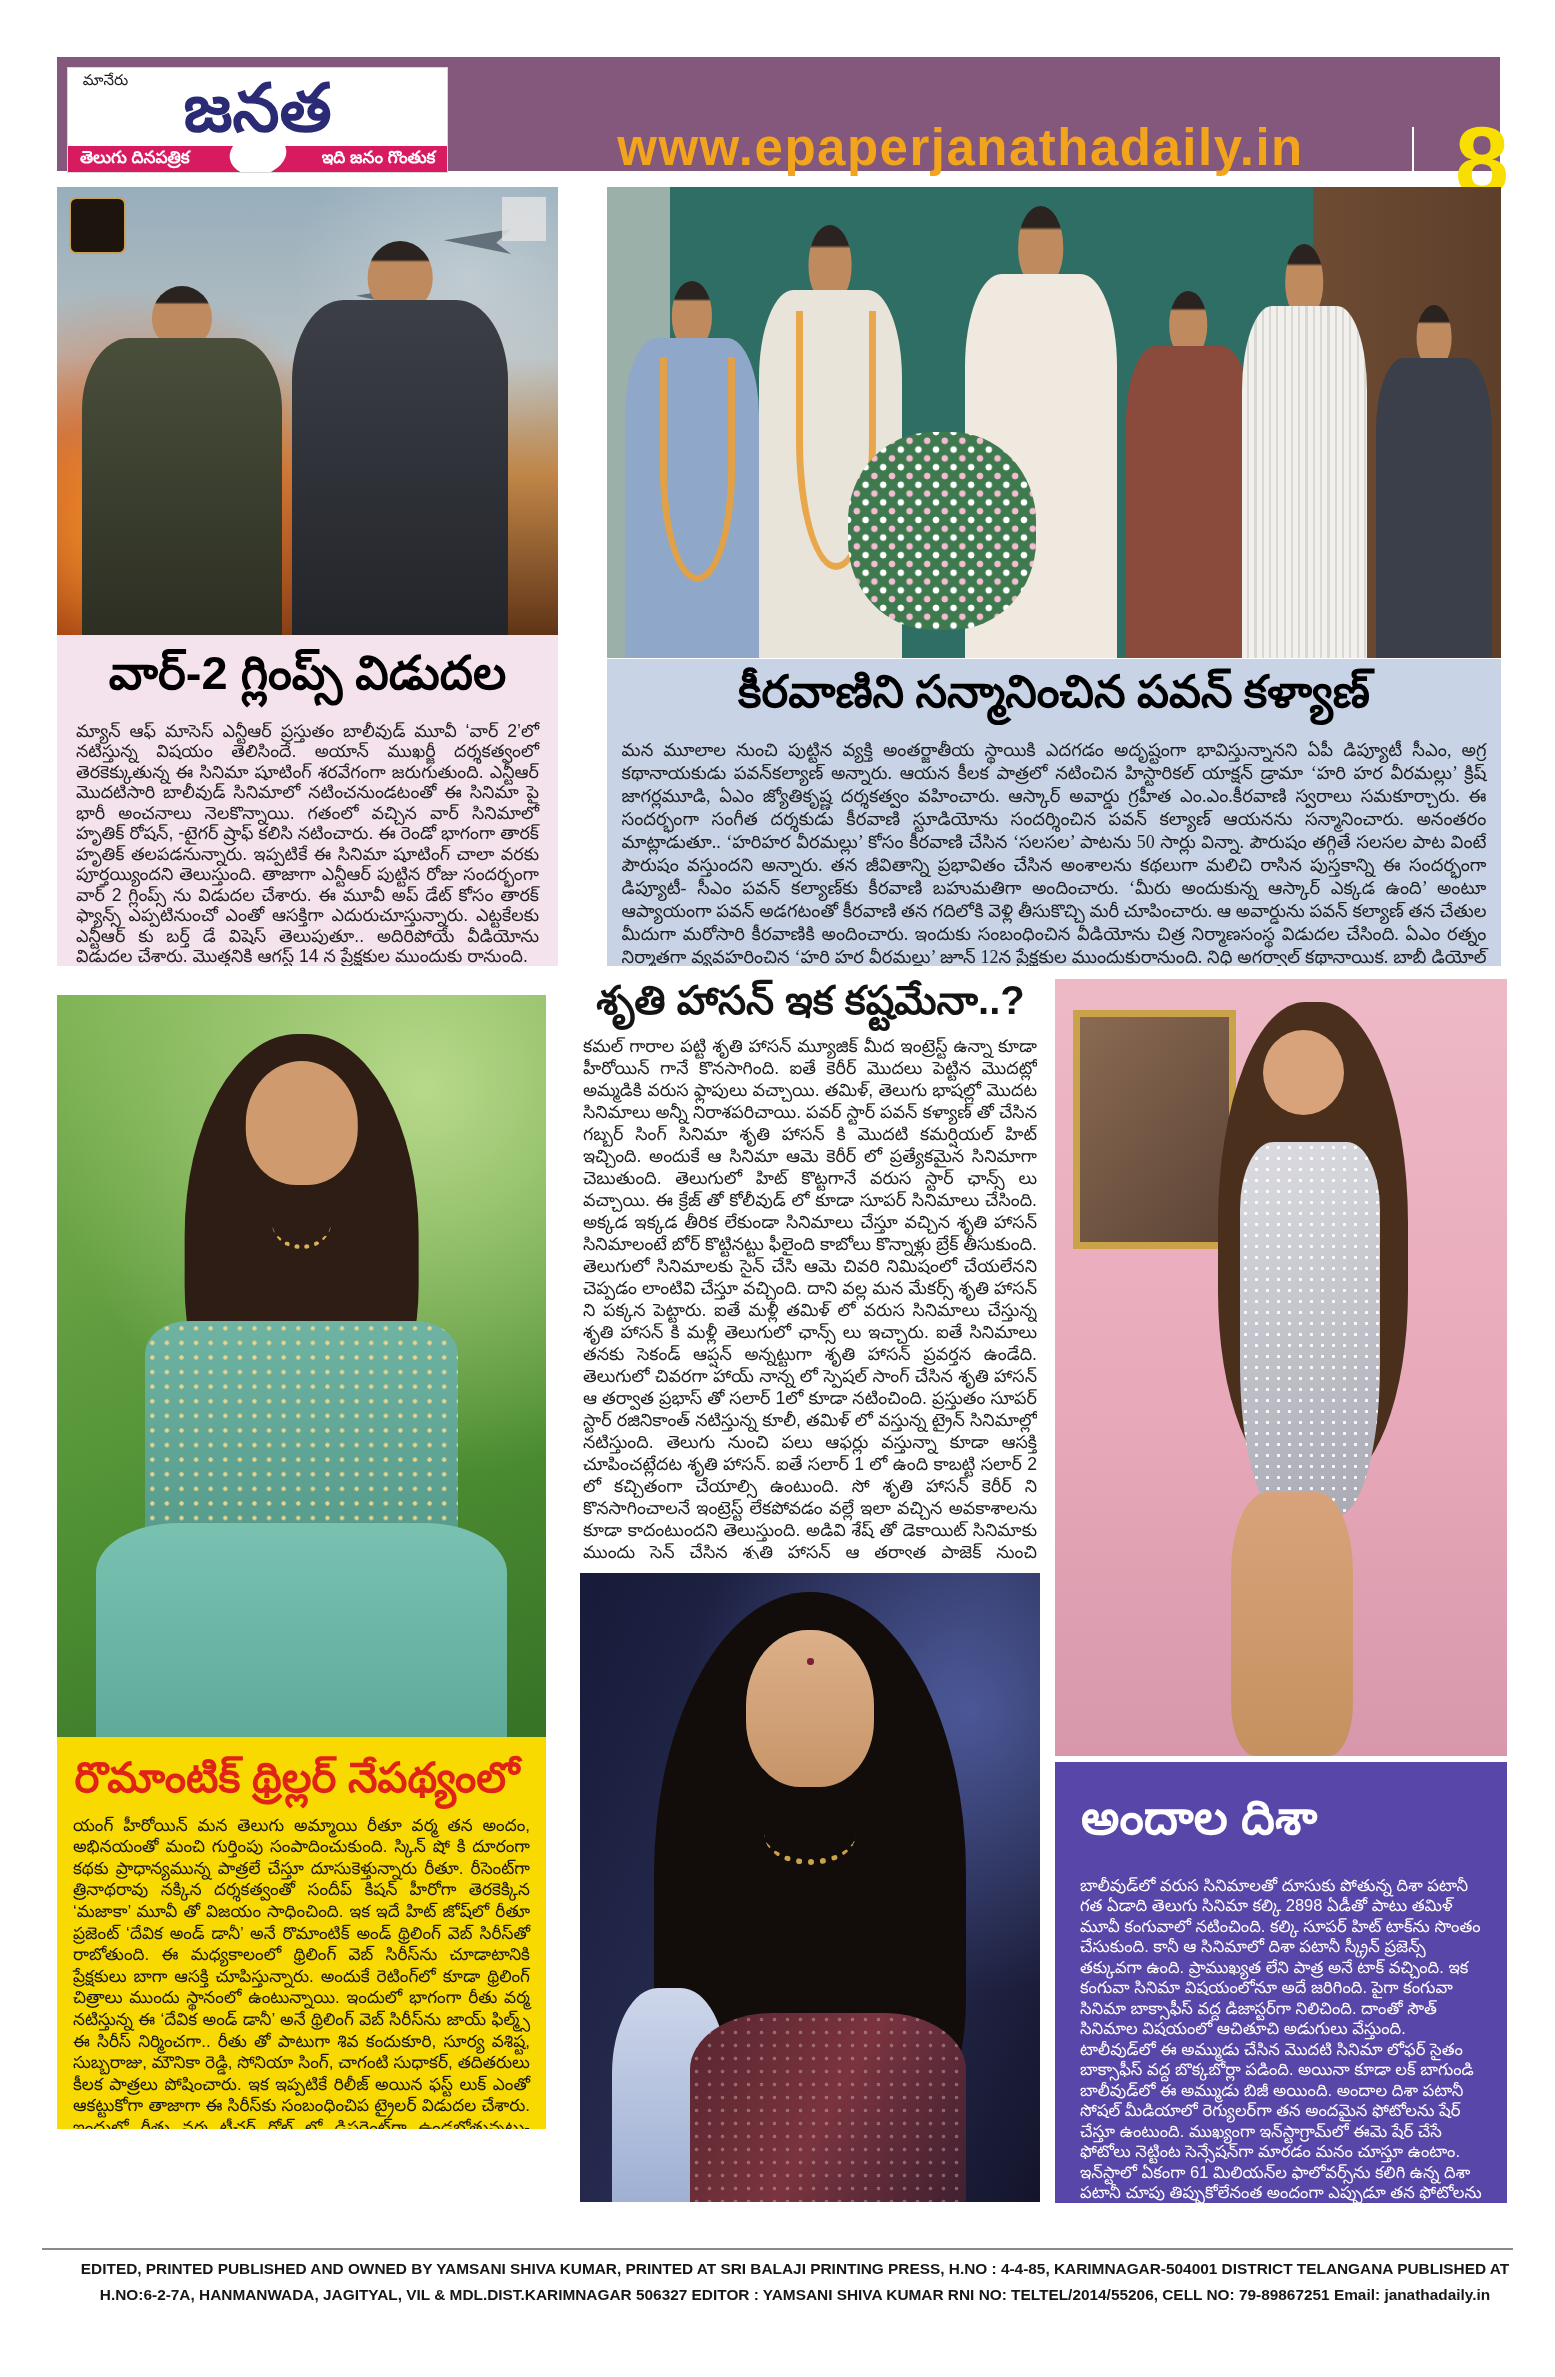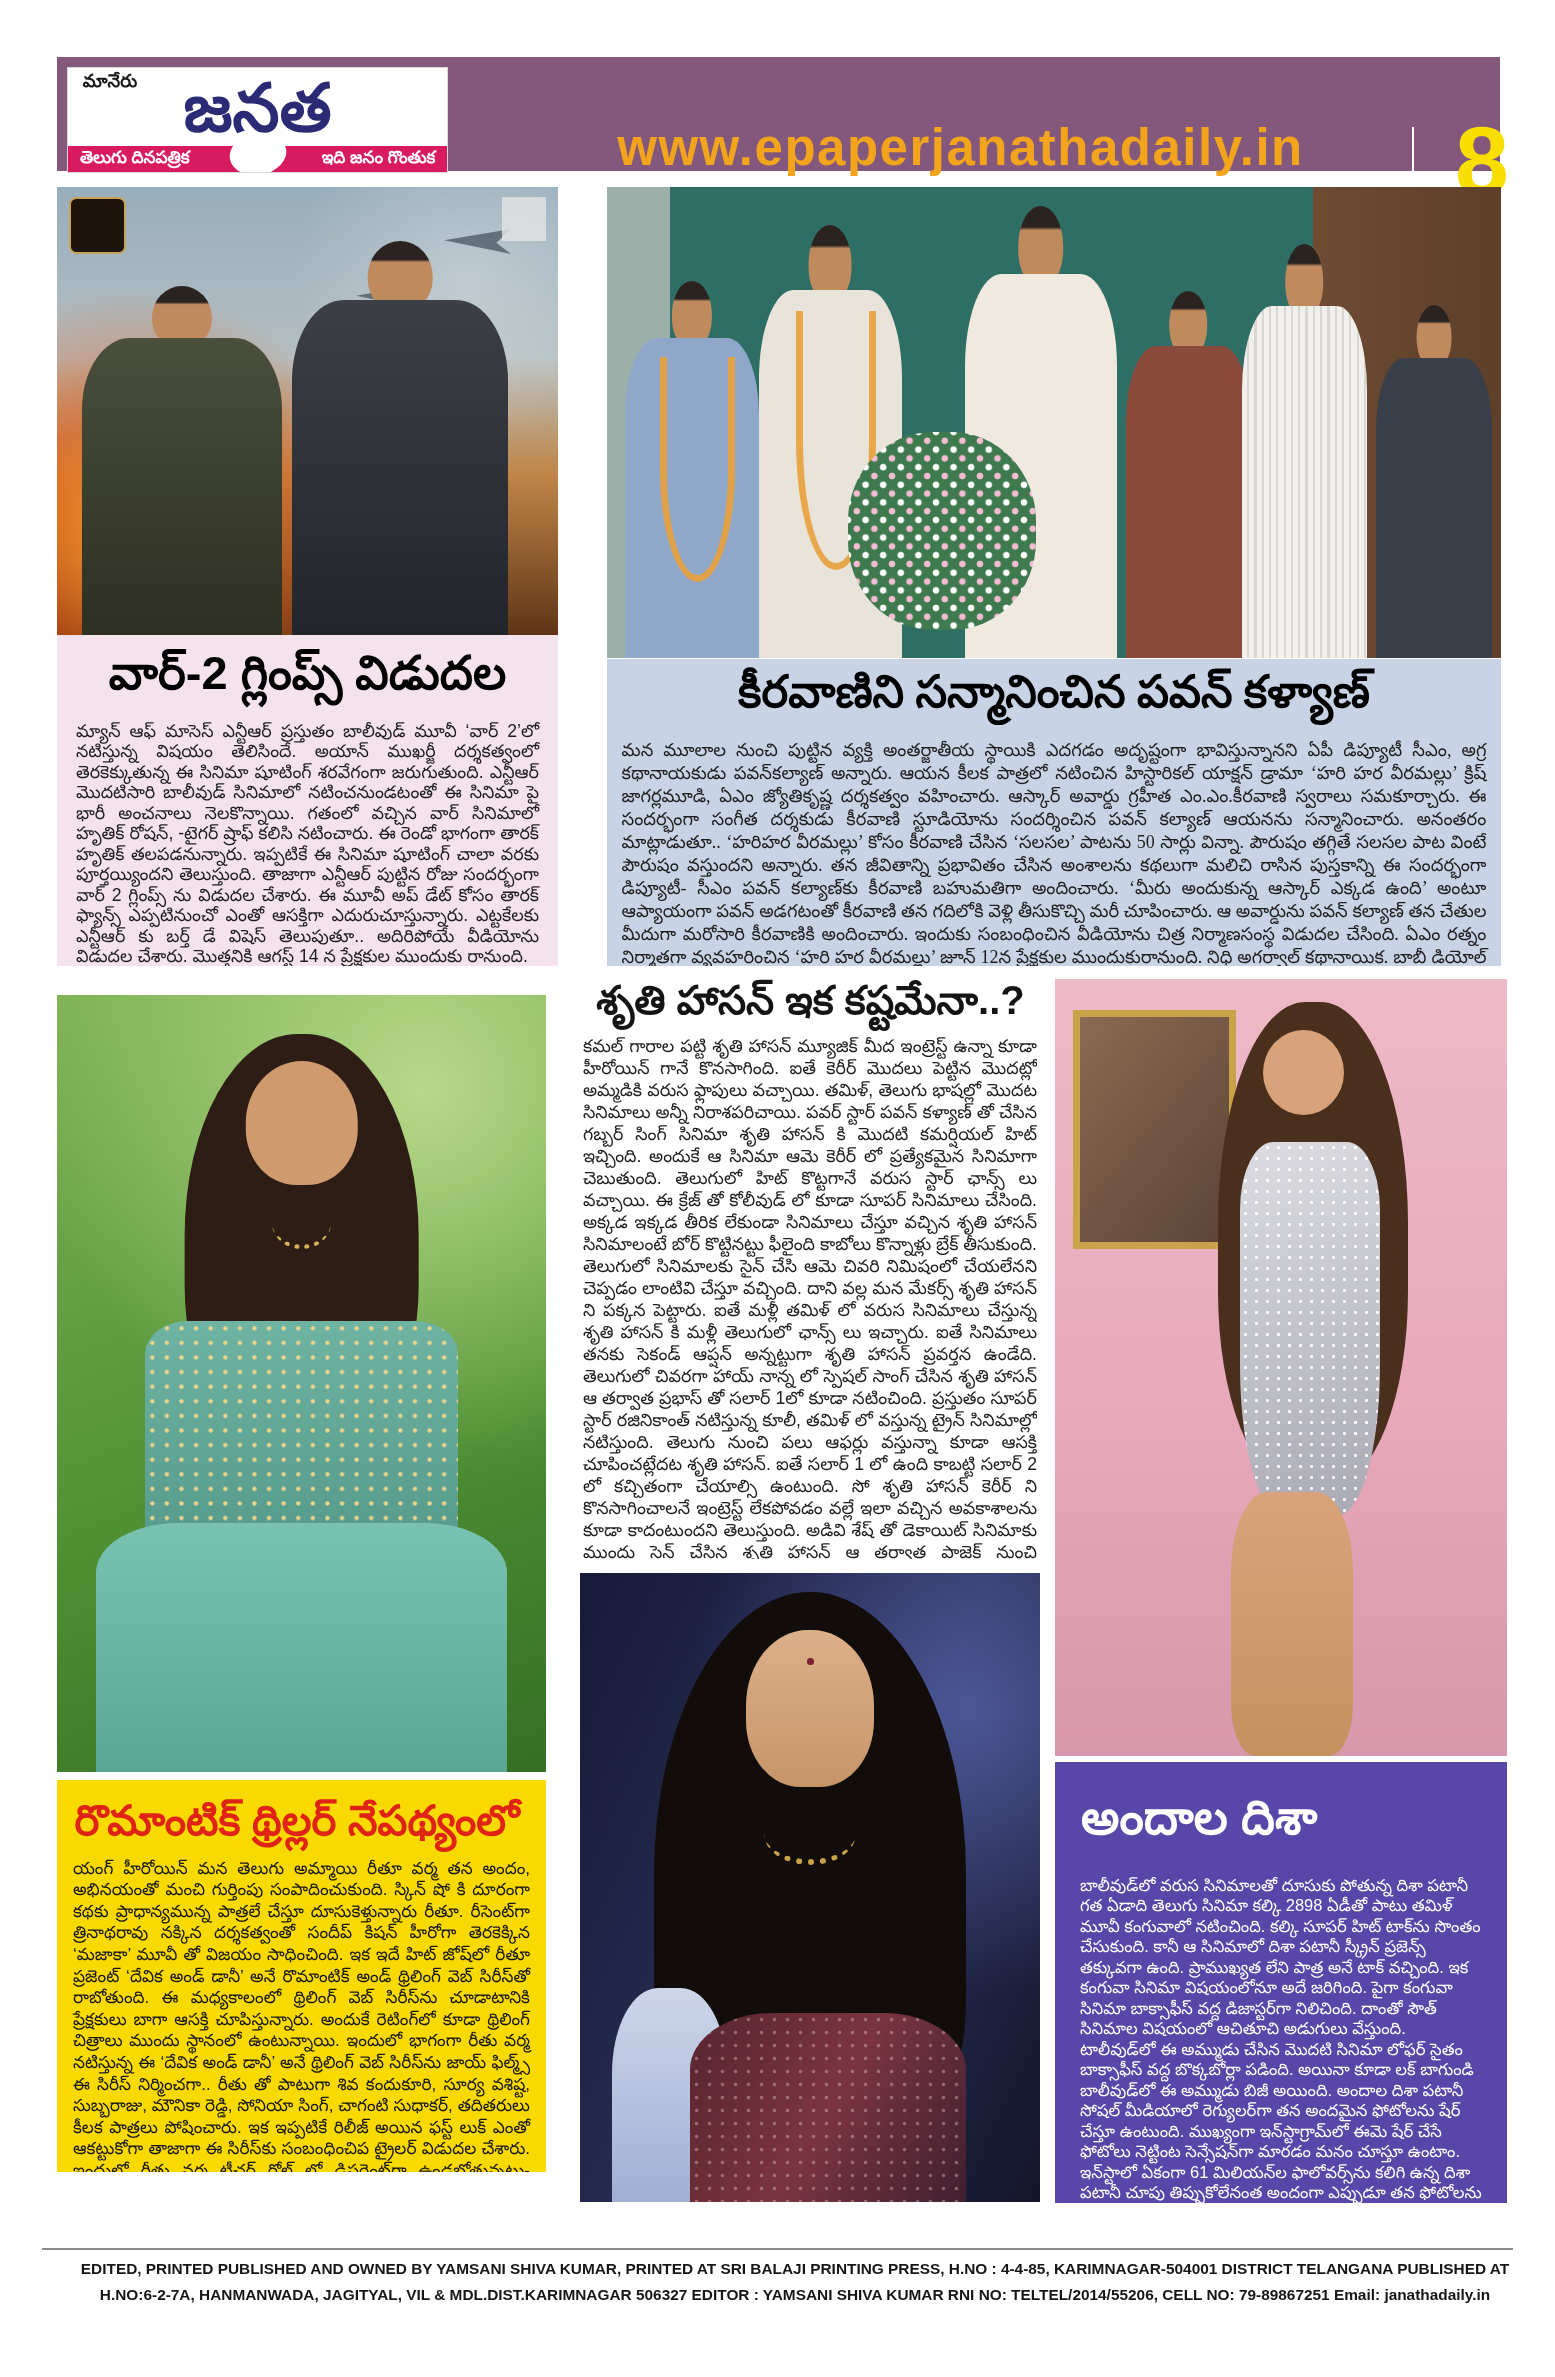--- a/index.html
+++ b/index.html
@@ -3,21 +3,21 @@
 <meta charset="utf-8">
 <style>
   html,body{margin:0;padding:0;background:#ffffff;}
   .page{position:relative;width:1556px;height:2377px;background:#ffffff;overflow:hidden;
         font-family:"Liberation Sans","DejaVu Sans",sans-serif;color:#111;}
 
   
   .header-bar{position:absolute;left:57px;top:57px;width:1443px;height:114px;background:#83587C;}
   .masthead{position:absolute;left:10.2px;top:10.2px;width:379px;height:104px;background:#ffffff;
             border:0.7px solid #d8d8d8;overflow:hidden;}
-  .masthead-top{position:absolute;top:2.9px;left:14.6px;font-size:18px;font-weight:bold;color:#1a1a1a;}
+  .masthead-top{position:absolute;top:2.9px;left:14.6px;font-size:15px;font-weight:normal;color:#1a1a1a;}
   .masthead-title{position:absolute;top:4.4px;left:0;width:100%;text-align:center;
                   font-size:67px;line-height:70px;font-weight:800;color:#2B2A74;
                   text-shadow:1.5px 1.5px 0 #ffffff,-1.5px -1.5px 0 #ffffff;}
   .masthead-band{position:absolute;bottom:0;left:0;width:100%;height:26px;background:#D81B60;
                  display:flex;justify-content:space-between;align-items:center;padding:0 11.7px;
                  box-sizing:border-box;color:#ffffff;font-size:17px;font-weight:bold;gap:36px;}
   .masthead-band span{position:relative;z-index:2;}
   .masthead-swoosh{position:absolute;left:50%;bottom:-2.9px;width:57px;height:42px;background:#ffffff;
                    border-radius:50%;transform:translateX(-50%) rotate(-10deg);z-index:1;}
   .website-url{position:absolute;left:468px;top:61px;width:871px;text-align:center;
@@ -130,21 +130,21 @@
   .sh-bindi{position:absolute;left:49.4%;top:13.5%;width:6.6px;height:6.6px;background:#7a2030;border-radius:50%;}
   .sh-necklace{position:absolute;left:40%;top:36.5%;width:20%;height:9%;
                border-bottom:6.6px dotted #c9a24a;border-radius:50%;}
   .sh-shoulder{position:absolute;left:7%;bottom:0;width:25%;height:34%;border-radius:40% 40% 0 0;
                background:linear-gradient(#cdd6ea,#9fb0d4);}
   .sh-outfit{position:absolute;left:24%;bottom:0;width:60%;height:30%;border-radius:30% 30% 0 0;
      background:radial-gradient(rgba(240,220,200,.35) 1.5px,transparent 2.2px) 0 0/13px 13px,
                 linear-gradient(120deg,#58252f,#7a3440 50%,#402030);}
 
   
-  .box-yellow{position:absolute;left:57px;top:1780px;width:489px;height:392px;background:#F8D900;overflow:hidden;}
+  .box-yellow{position:absolute;left:57px;top:1737px;width:489px;height:392px;background:#F8D900;overflow:hidden;}
   .romantic-headline{margin:19px 17.6px 0;color:#E02317;font-size:42px;font-weight:800;line-height:1.05;}
   .romantic-body{margin:14.6px 16px 0;font-size:17px;line-height:21.6px;text-align:justify;color:#151515;}
   .box-purple{position:absolute;left:1055px;top:1762px;width:452px;height:441px;background:#5847A8;overflow:hidden;}
   .andala-headline{margin:28px 0 0 26px;color:#ffffff;font-size:48px;font-weight:800;}
   .andala-body{margin:17.6px 25px 0;color:#ffffff;font-size:16.5px;line-height:20.5px;text-align:left;}
 
   
   .footer-rule{position:absolute;left:42px;top:2248px;width:1471px;height:2.2px;background:#8a8a8a;}
   .footer-line{position:absolute;left:17px;width:1556px;text-align:center;font-size:15.4px;
                font-weight:bold;color:#161616;}

